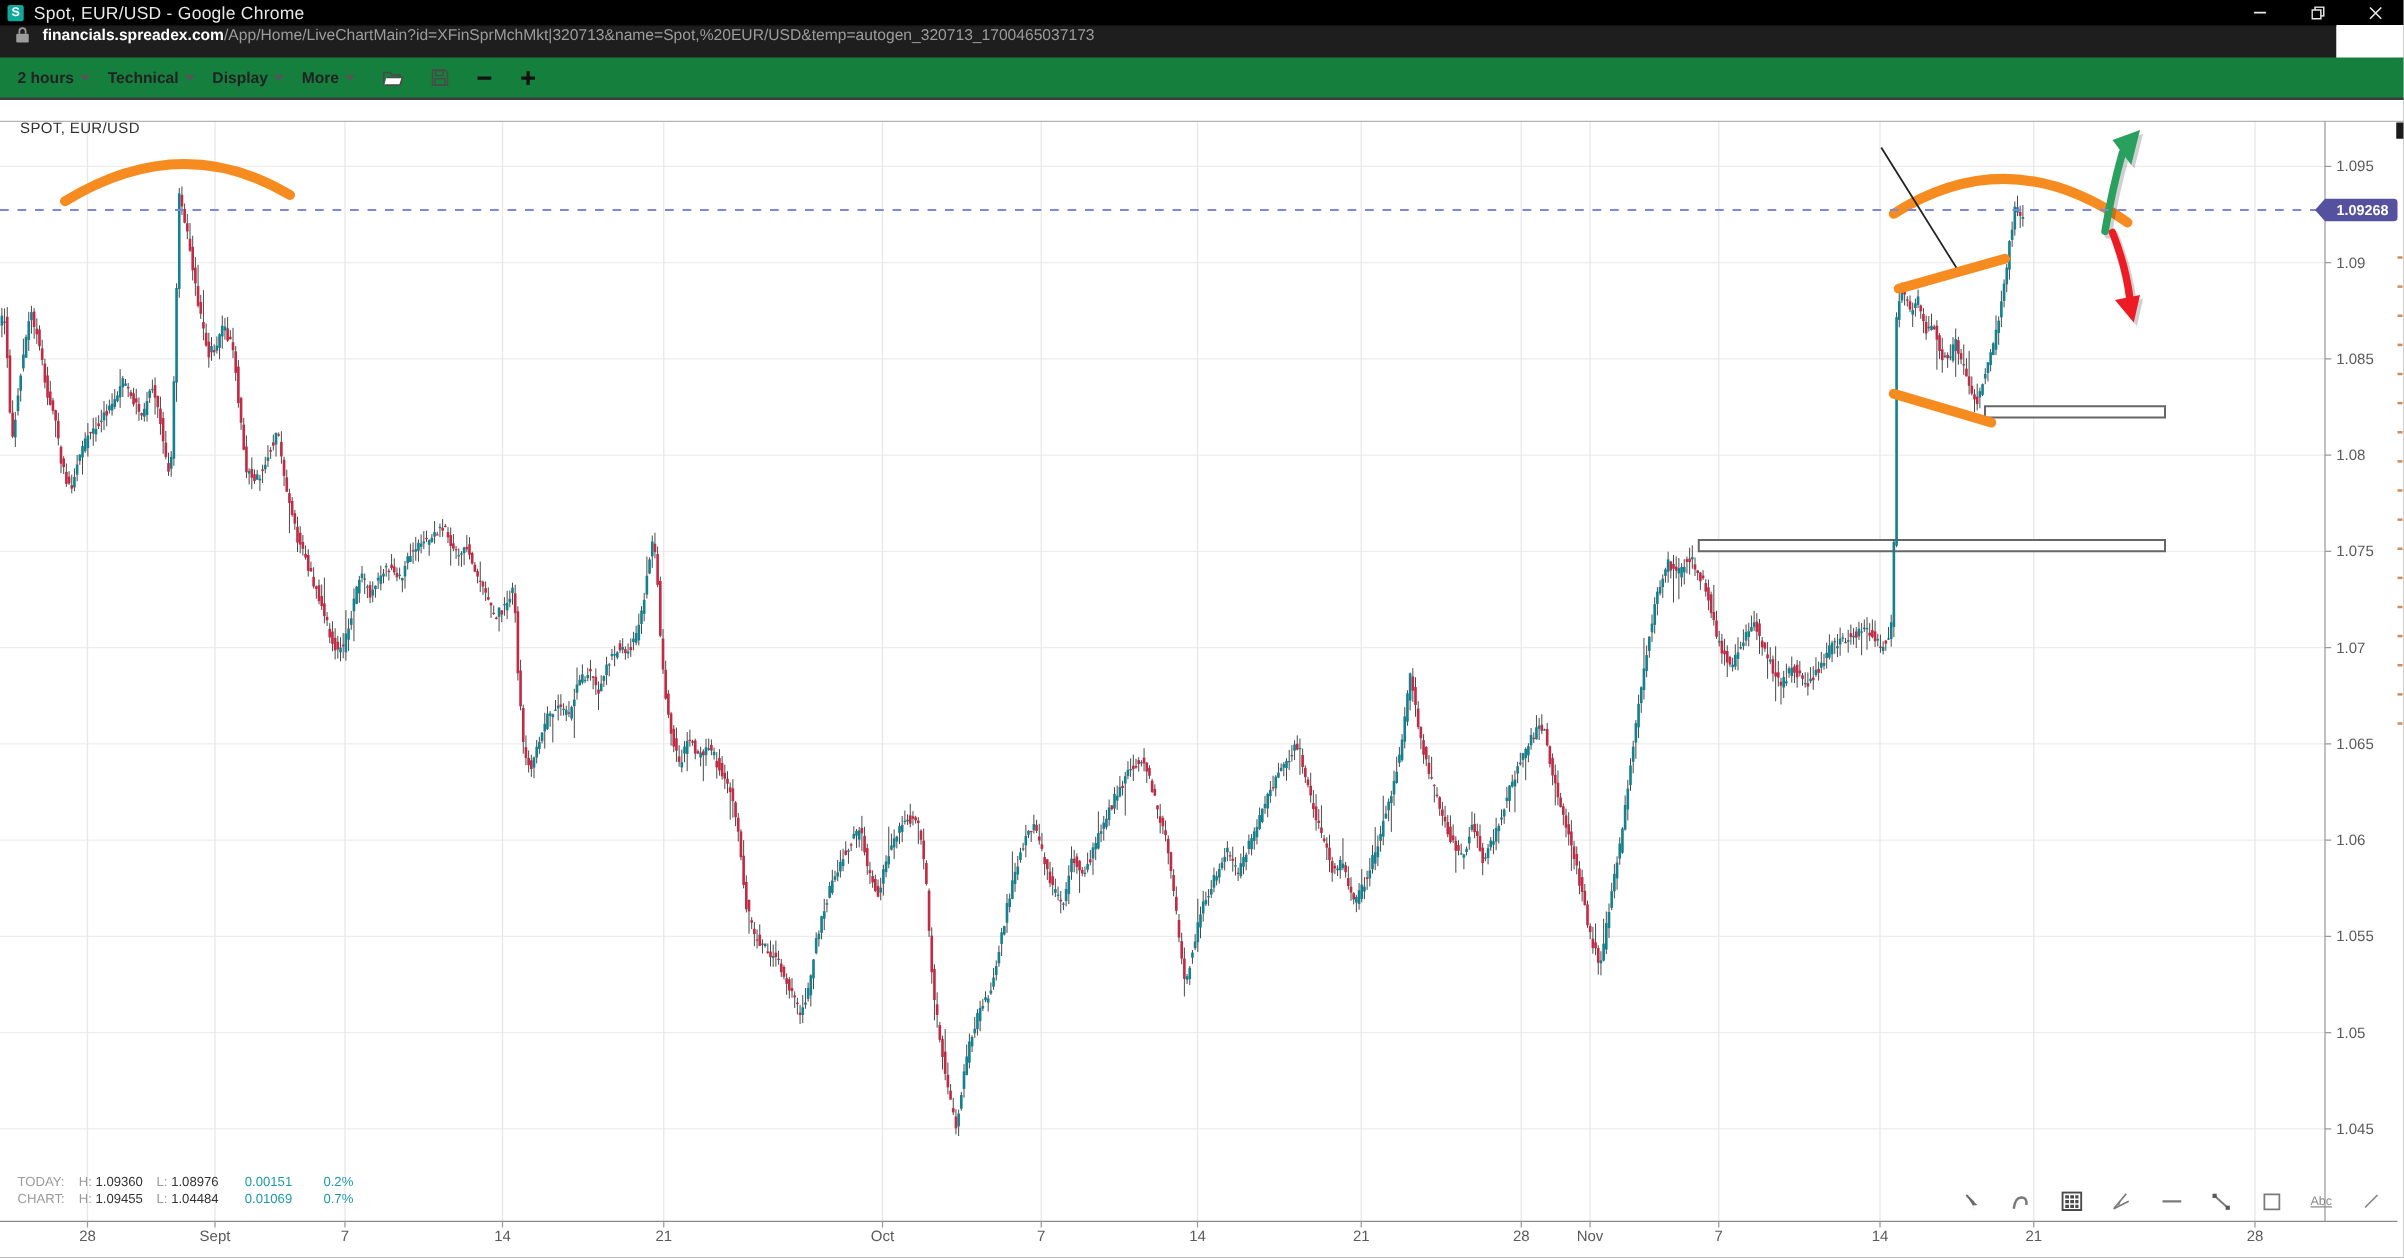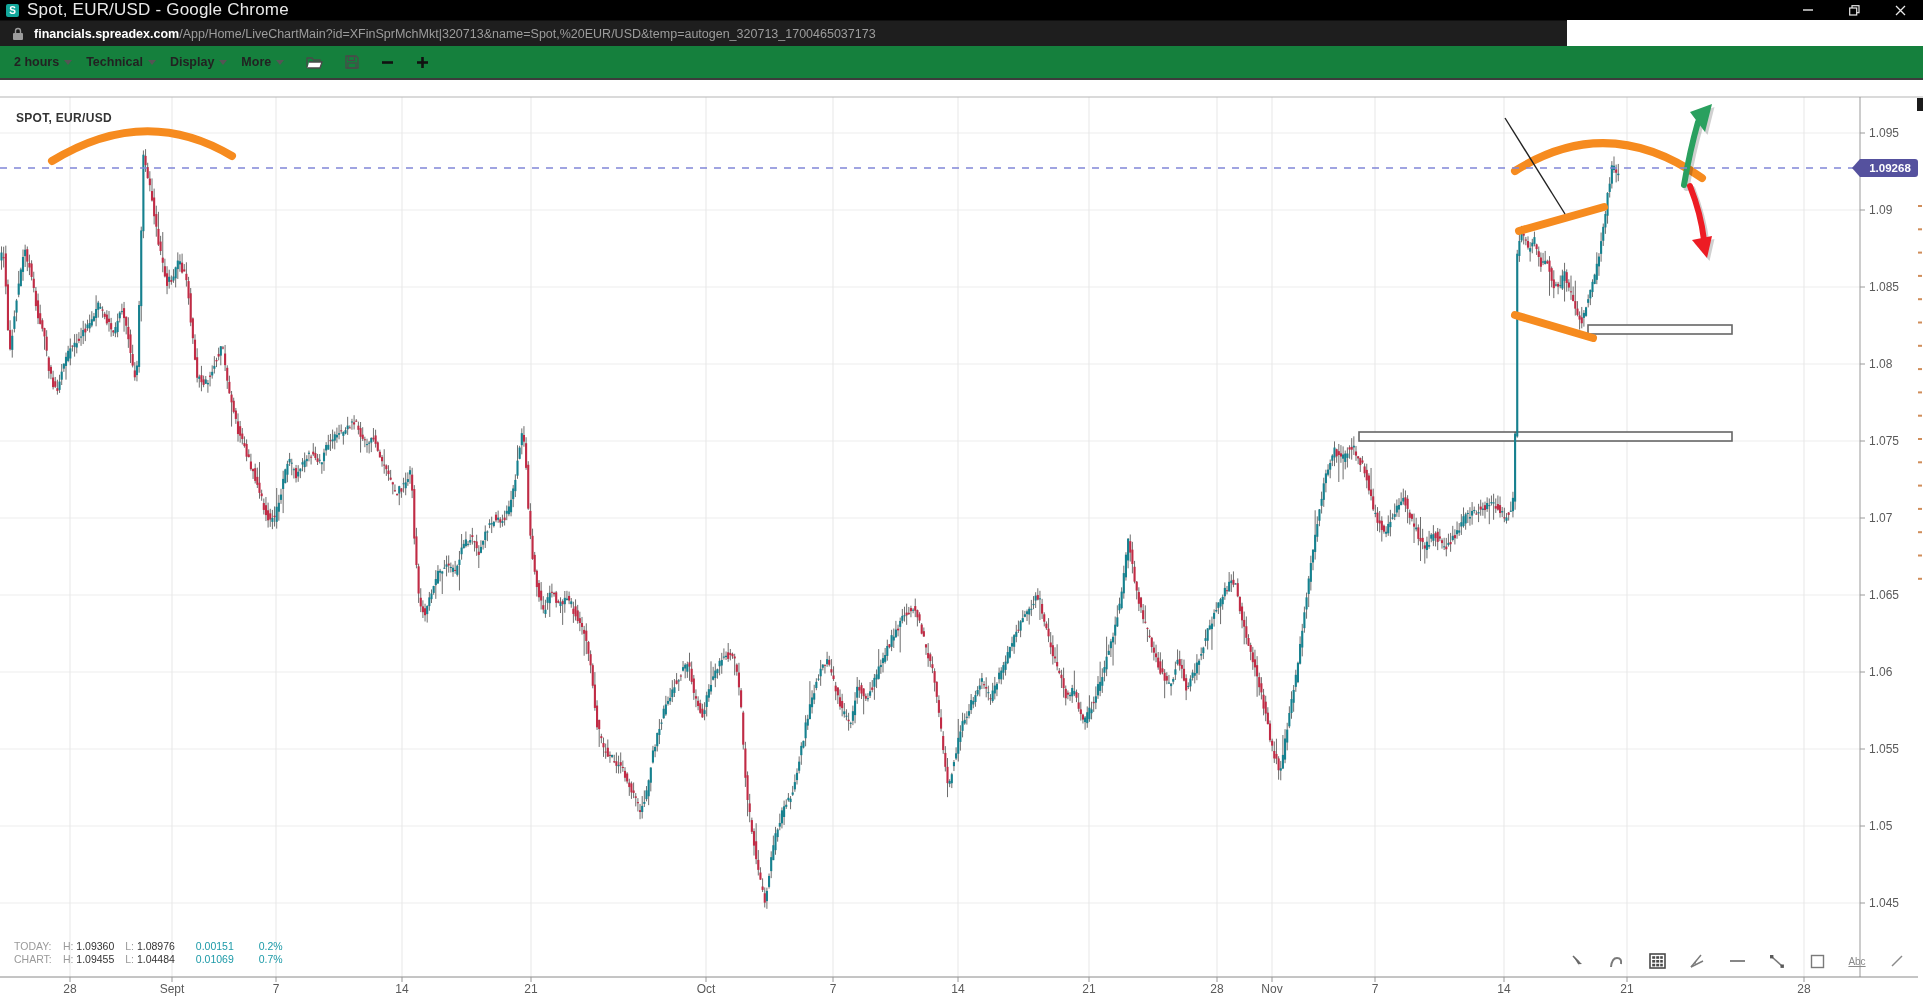--- a/index.html
+++ b/index.html
@@ -3,39 +3,39 @@
 <meta charset="utf-8">
 <style>
   html,body{margin:0;padding:0;background:#888;}
   #app{position:relative;width:1923px;height:1006px;background:#ffffff;overflow:hidden;
        font-family:"Liberation Sans",sans-serif;}
   
   #titlebar{position:absolute;left:0;top:0;width:1923px;height:20px;background:#000;
             display:flex;align-items:center;}
   #app-logo{width:13px;height:13px;margin-left:6px;border-radius:2px;background:#12a79b;
             color:#fff;font-size:10px;font-weight:bold;text-align:center;line-height:13px;}
-  #win-title{color:#e8e8e8;font-size:17px;margin-left:8px;letter-spacing:.2px;}
+  #win-title{color:#e8e8e8;font-size:14px;margin-left:8px;letter-spacing:.2px;}
   #win-controls{position:absolute;right:0;top:0;height:20px;display:flex;align-items:center;}
   .winbtn{width:46px;height:20px;display:flex;align-items:center;justify-content:center;color:#e8e8e8;}
   .winbtn svg{display:block;}
-  #urlbar{position:absolute;left:0;top:20px;width:1567px;height:26px;background:#1e1e1e;
-          display:flex;align-items:center;border-top:1px solid #101010;}
+  #urlbar{position:absolute;left:0;top:20px;width:1869px;height:26px;background:#1e1e1e;
+          display:flex;align-items:flex-start;border-top:1px solid #101010;}
   #padlock{margin-left:12px;}
   #url-text{margin-left:10px;font-size:12.5px;color:#9c9c9c;white-space:nowrap;}
   #url-text .domain{color:#ffffff;font-weight:bold;}
   
   #toolbar{position:absolute;left:0;top:46px;width:1923px;height:32px;background:#15803d;
            border-bottom:2px solid #3c3c3c;display:flex;align-items:center;}
   .dd{display:flex;align-items:center;margin-left:14px;cursor:pointer;}
   .dd .lab{font-size:12.5px;font-weight:bold;color:#222;}
   .dd .caret{margin-left:5px;width:0;height:0;border-left:4px solid transparent;
              border-right:4px solid transparent;border-top:5px solid #555;}
   .tbicon{margin-left:22px;cursor:pointer;display:flex;align-items:center;}
   
-  #symbol-label{position:absolute;left:16px;top:111px;font-size:12px;font-weight:bold;color:#333;letter-spacing:.3px;}
+  #symbol-label{position:absolute;left:16px;top:95px;font-size:12px;font-weight:normal;color:#333;letter-spacing:.3px;}
   #legend{position:absolute;left:14px;top:940px;font-size:10.5px;line-height:13px;color:#333;}
   .leg-row span{display:inline-block;}
   .leg-key{color:#9a9a9a;width:46px;}
   .leg-hl{color:#9a9a9a;}
   .leg-val{color:#333;margin-right:8px;}
   .leg-chg{color:#1d9aa8;margin-left:10px;width:52px;}
   .leg-pct{color:#1d9aa8;margin-left:8px;}
   
   #drawbar{position:absolute;left:1568px;top:949px;height:24px;display:flex;align-items:center;gap:22px;}
   .draw-icon{width:18px;height:18px;display:flex;align-items:center;justify-content:center;cursor:pointer;}

